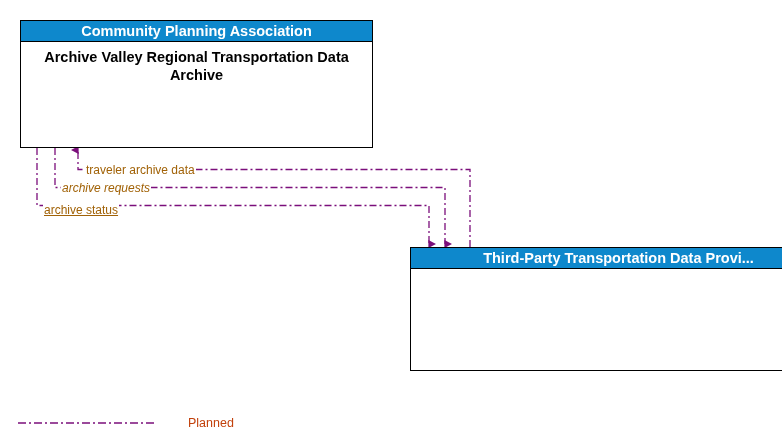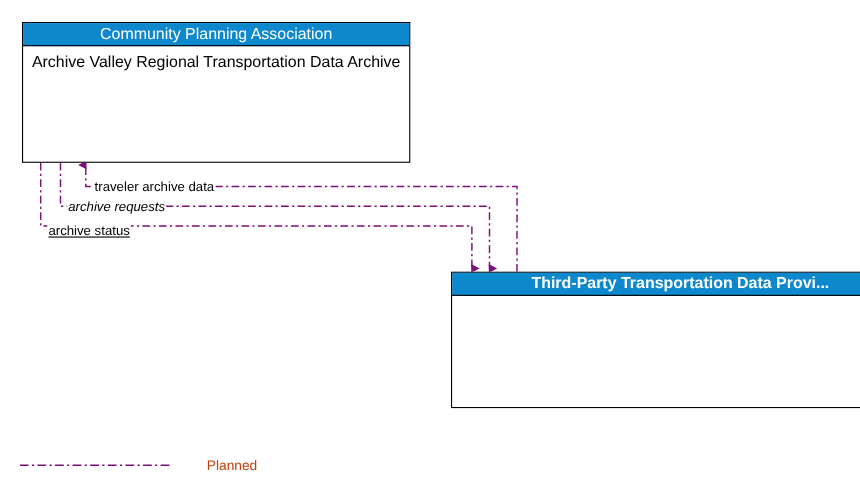--- a/index.html
+++ b/index.html
@@ -18,25 +18,25 @@
     font-size:14.5px;line-height:20px;height:21px;
     text-align:center;white-space:nowrap;overflow:hidden;
     box-sizing:border-box;border-bottom:1.5px solid #000000;
     padding:0 2px;
   }
   .node-body{
     color:#000000;font-size:14.5px;line-height:18px;
     text-align:center;padding:6px 8px 0 8px;
   }
 
-  #node-cpa{left:20px;top:20px;width:353px;height:128px;}
+  #node-cpa{left:20px;top:20px;width:353px;height:128px;font-weight:bold;}
   #node-tp{left:410px;top:247px;width:417px;height:124px;font-weight:bold;}
 
   .edge-label{
-    position:absolute;color:#000000;font-size:12px;line-height:13px;
+    position:absolute;color:#a16207;font-size:12px;line-height:13px;
     white-space:nowrap;background:#ffffff;padding:0 1px;
   }
   #lbl-traveler{left:85px;top:164px;}
   #lbl-requests{left:61px;top:182px;font-style:italic;}
   #lbl-status{left:43px;top:204px;text-decoration:underline;}
 
   #legend{position:absolute;left:18px;top:411px;width:300px;height:24px;}
   #legend-label{
     position:absolute;left:170px;top:5px;
     color:#c2410c;font-size:12.5px;line-height:14px;white-space:nowrap;

